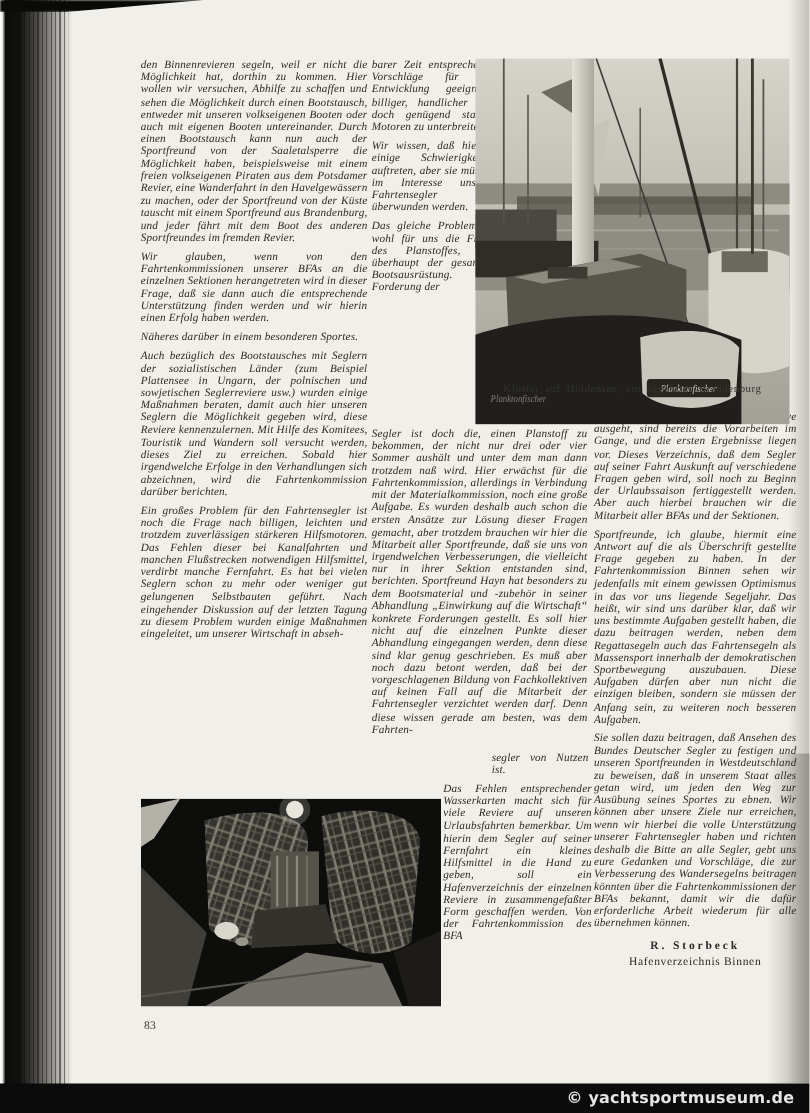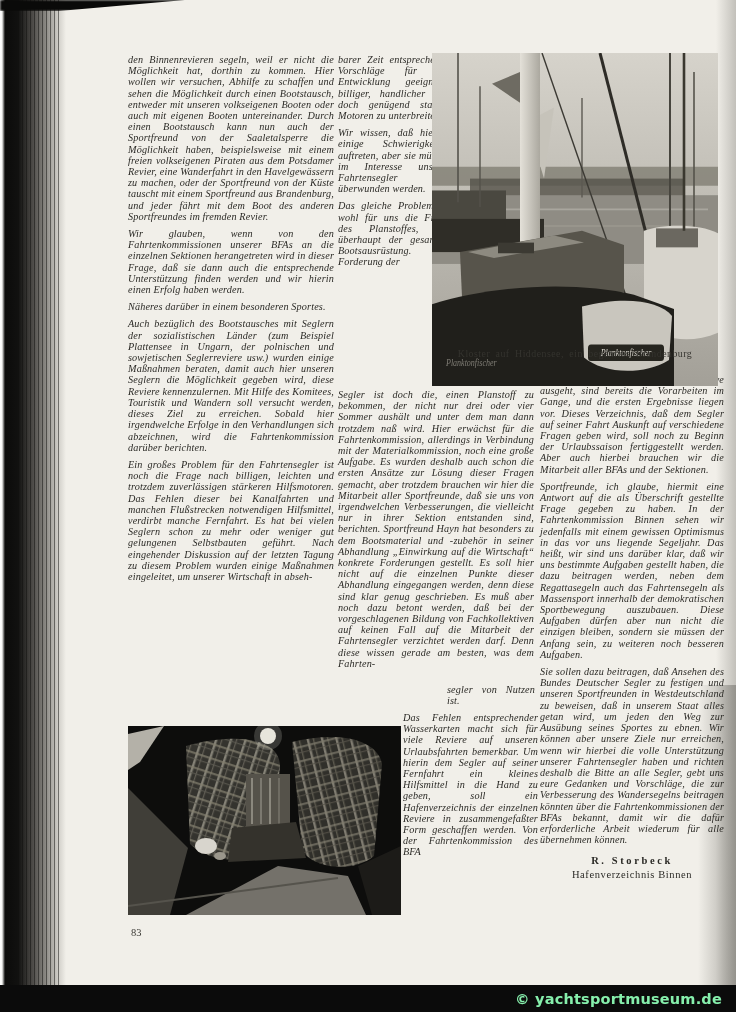--- a/index.html
+++ b/index.html
@@ -44,21 +44,21 @@
   .photo{position:absolute;overflow:hidden;}
   .photo svg{display:block;width:100%;height:100%;}
   .photo-harbor{left:432px;top:53px;width:286px;height:333px;}
   .photo-cabin{left:128px;top:726px;width:273px;height:189px;}
 
   .page-number{position:absolute;left:131px;top:927px;font-size:10.5px;color:#3a3934;}
 
   .watermark-bar{position:absolute;left:0;right:0;bottom:0;height:27px;background:#0b0b0b;
     display:flex;align-items:center;justify-content:flex-end;padding-right:14px;box-sizing:border-box;}
   .watermark-text{font-family:"DejaVu Sans", sans-serif;font-weight:bold;font-size:14.5px;
-    color:#86efac;letter-spacing:.2px;}
+    color:#e5e5e5;letter-spacing:.2px;}
 </style>
 </head>
 <body>
 
 <div class="page">
 
   <div class="book-edge">
     <div class="edge-lines"></div>
   </div>
   <div class="top-smudge"></div>

